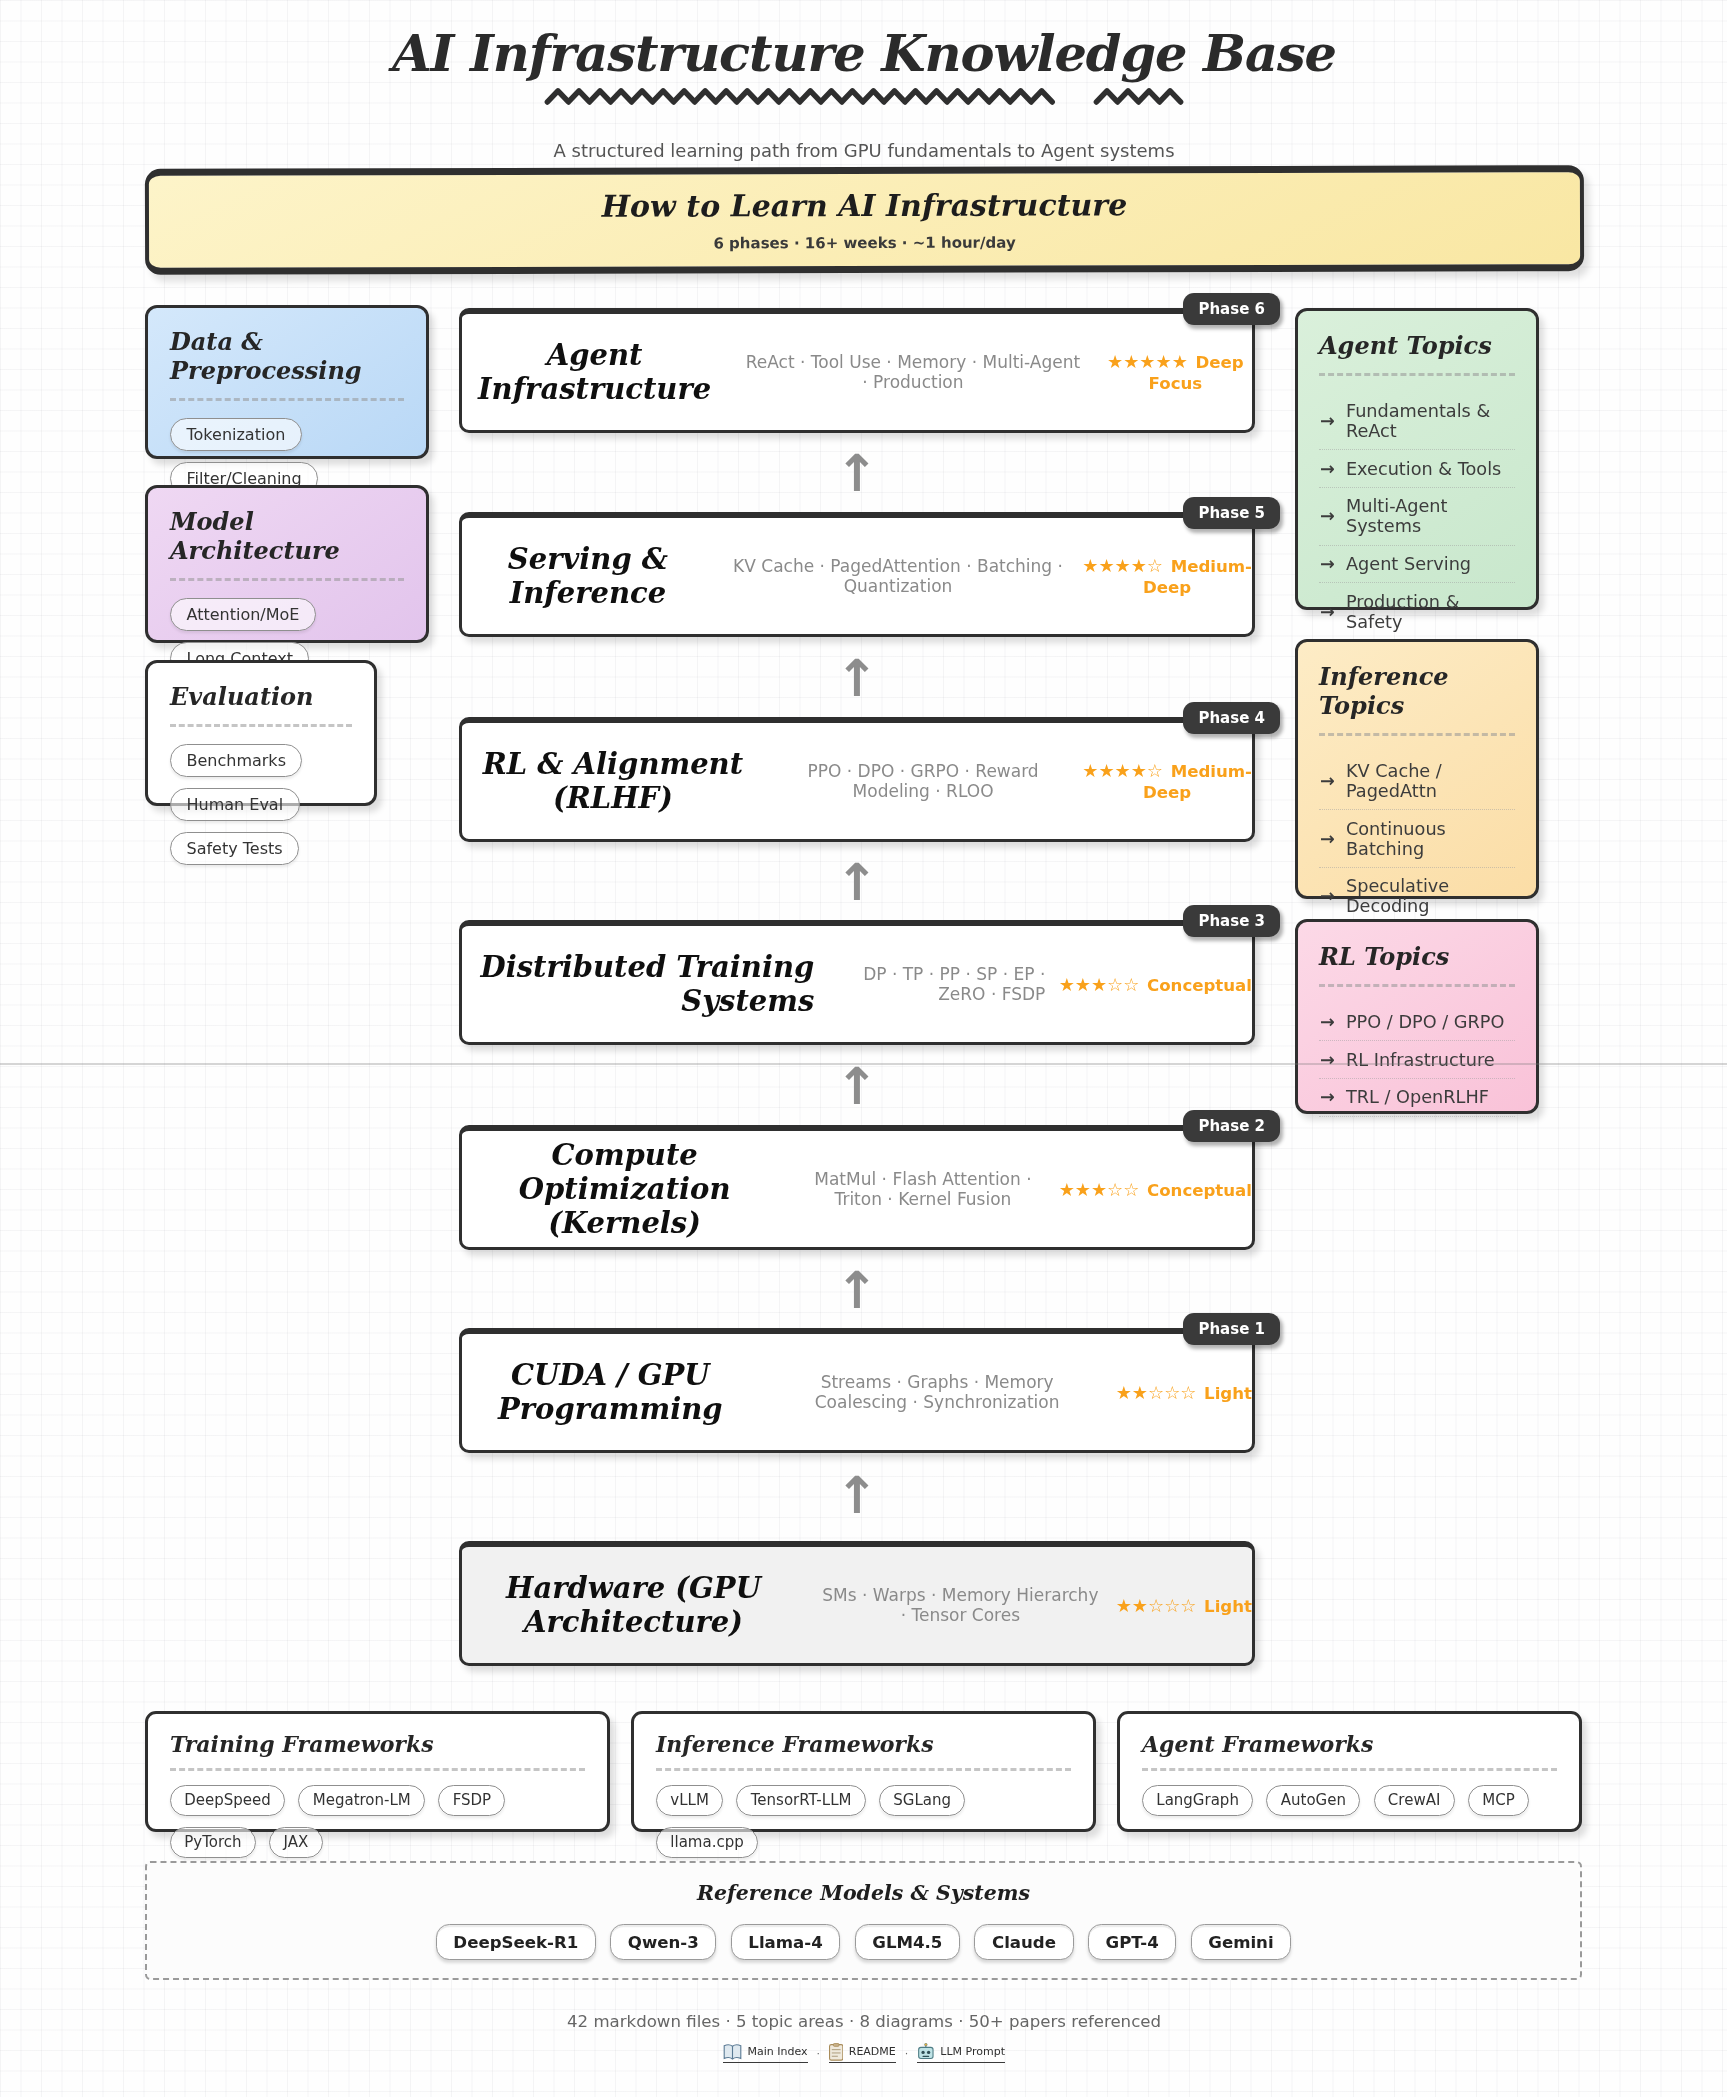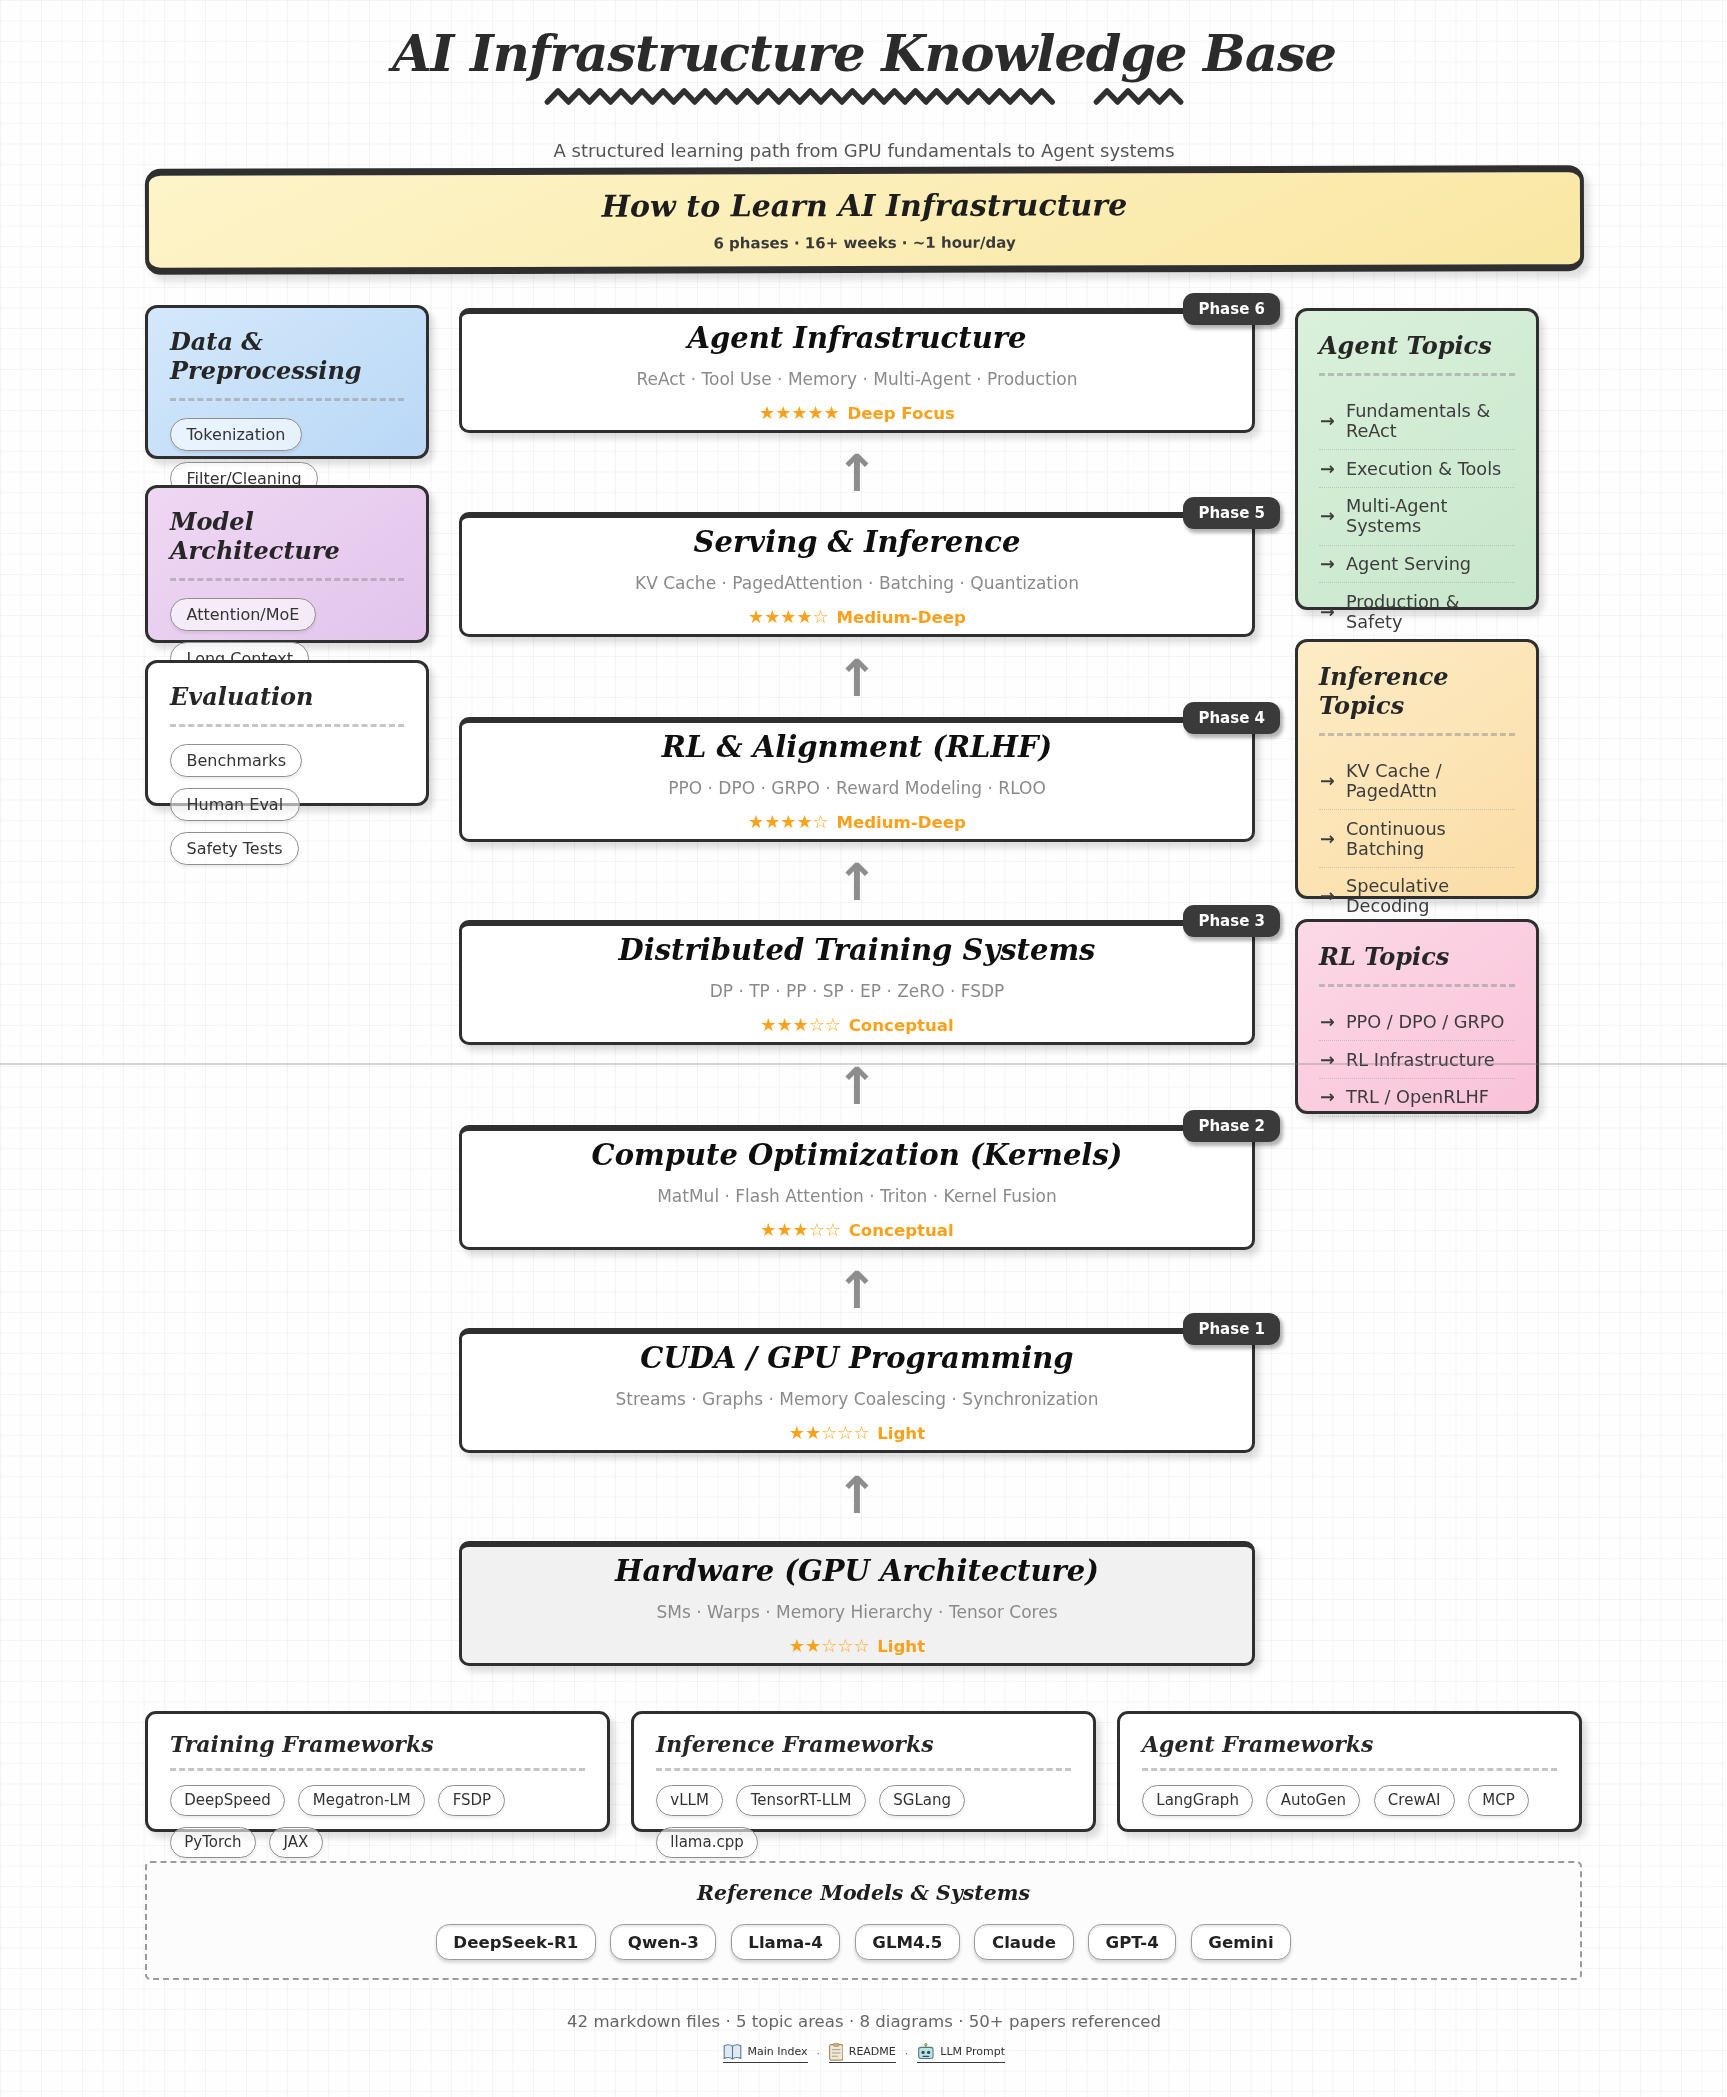--- a/index.html
+++ b/index.html
@@ -59,21 +59,21 @@
   }
   .bg-blue{background:linear-gradient(145deg,#d4e8fb 0%,#b9d8f6 100%);}
   .bg-purple{background:linear-gradient(145deg,#efd8f3 0%,#e2c4ec 100%);}
   .bg-green{background:linear-gradient(145deg,#daf0db 0%,#c8e7cc 100%);}
   .bg-orange{background:linear-gradient(145deg,#fdecc6 0%,#fbdda6 100%);}
   .bg-pink{background:linear-gradient(145deg,#fcd9e7 0%,#f9c2d8 100%);}
   .bg-gray{background:#f1f1f1;margin-top:8px;}
   
   .phase-card{
     left:459px;width:796px;height:125px;border-radius:10px;border-top-width:6px;
-    display:flex;flex-direction:column;align-items:center;justify-content:center;gap:13.3px;
+    display:flex;align-items:center;justify-content:center;gap:13.3px;
     text-align:center;
   }
   .phase-badge{
     position:absolute;top:-21px;right:-28px;
     background:#3a3a3a;color:#fff;font-size:15px;font-weight:bold;
     padding:7.2px 15px;border-radius:11px;
     box-shadow:2.2px 3.3px 3.9px rgba(0,0,0,0.3);white-space:nowrap;
   }
   .phase-title{
     font-family:"DejaVu Serif",serif;font-style:italic;font-weight:bold;
@@ -163,21 +163,21 @@
   <div class="side-title">Model Architecture</div>
   <div class="divider"></div>
   <div class="pills">
     <span class="pill">Attention/MoE</span>
     <span class="pill">Long Context</span>
     <span class="pill">Positional Enc.</span>
     <span class="pill">Optimizers</span>
   </div>
 </div>
 
-<div class="abs card side-box" style="top:660px;left:145px;width:284px;height:146px;">
+<div class="abs card side-box" style="top:660px;left:145px;width:232px;height:146px;">
   <div class="side-title">Evaluation</div>
   <div class="divider"></div>
   <div class="pills">
     <span class="pill">Benchmarks</span>
     <span class="pill">Human Eval</span>
     <span class="pill">Safety Tests</span>
   </div>
 </div>
 
 <div class="abs card phase-card" style="top:308px;">

